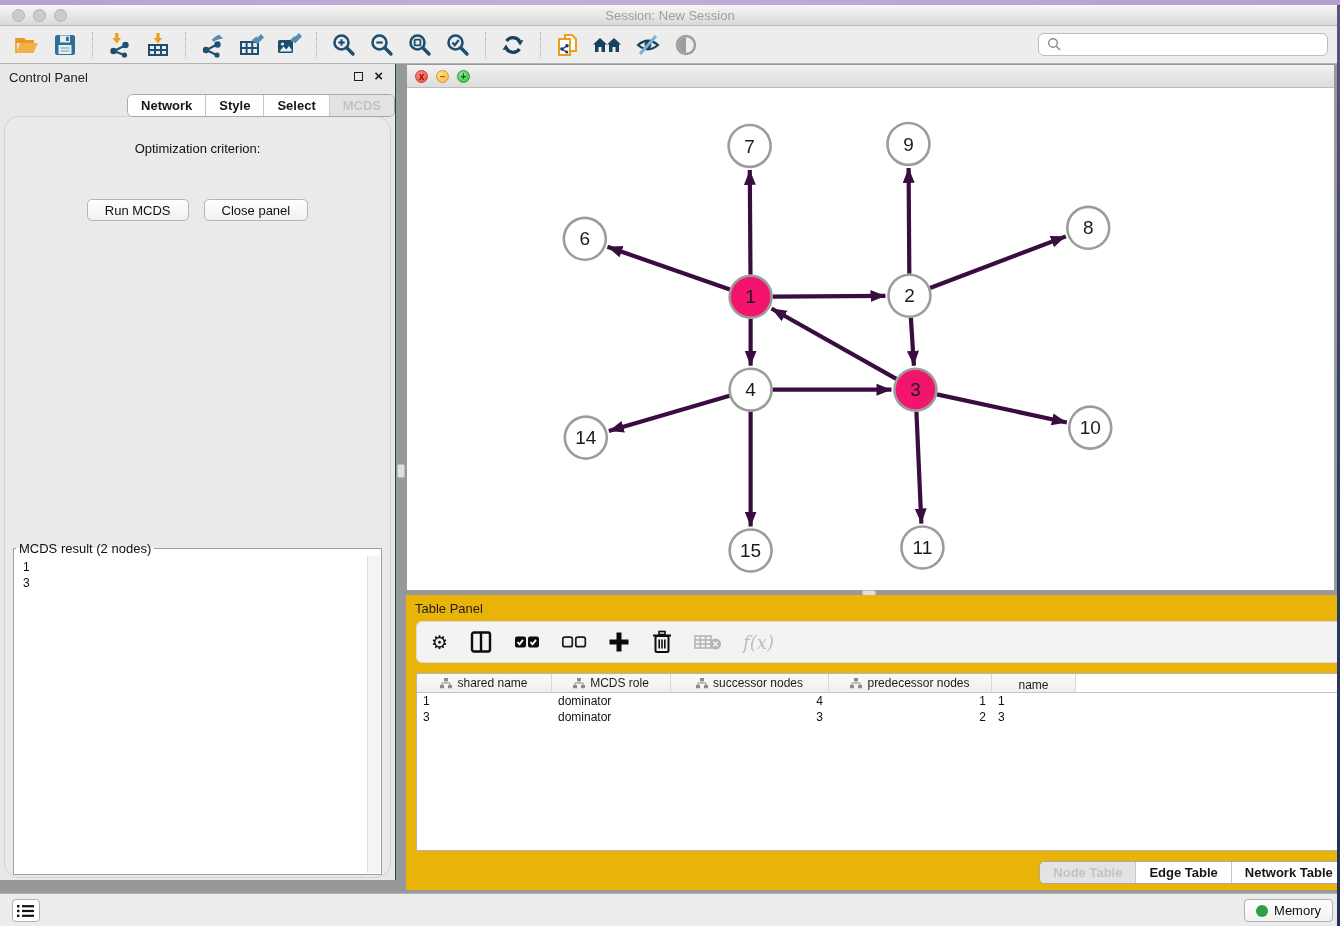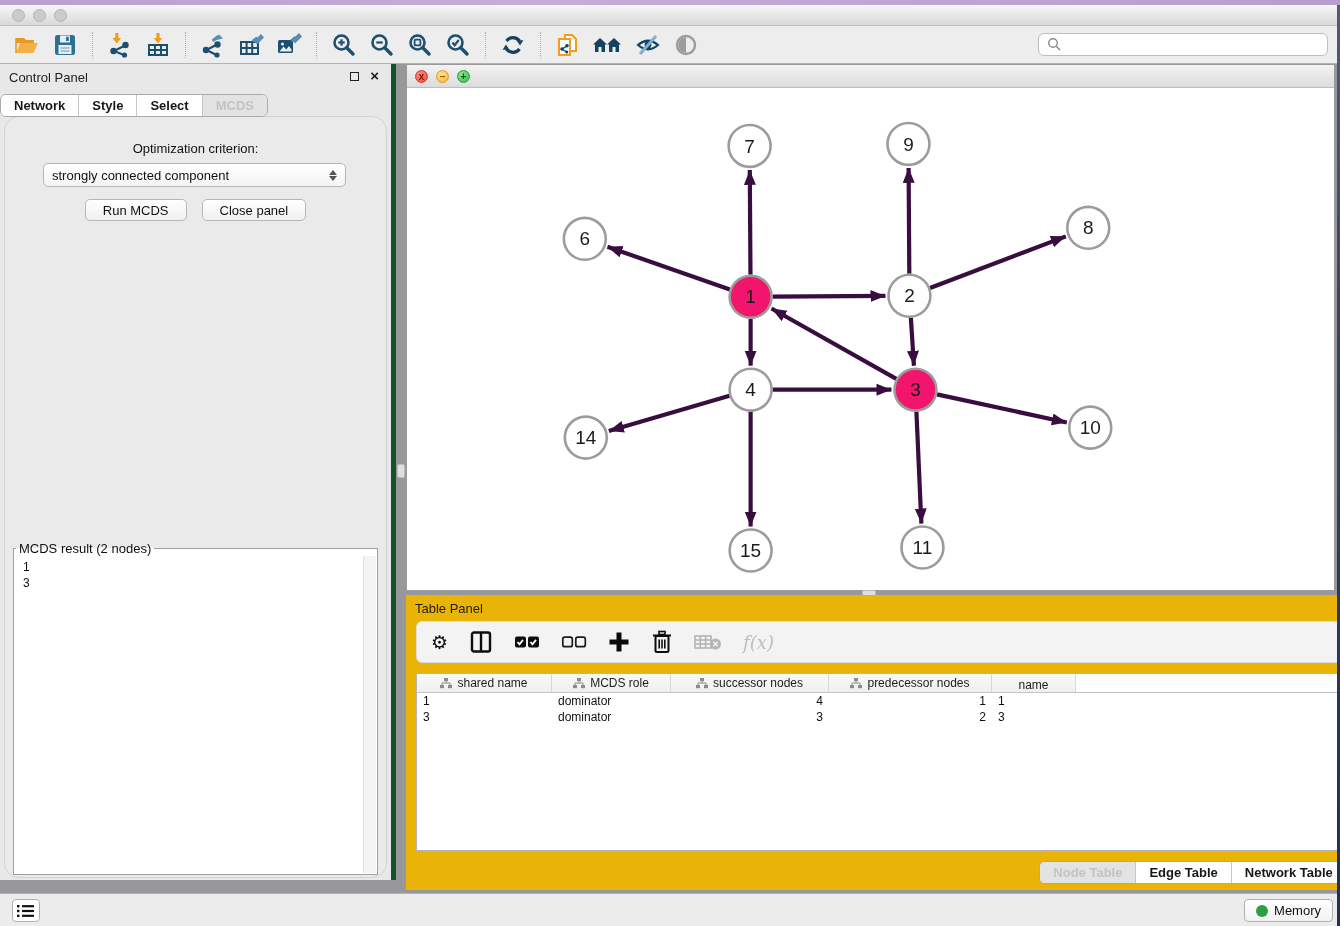--- a/index.html
+++ b/index.html
@@ -21,32 +21,32 @@
   .toolbar { position:absolute; left:0; top:26px; width:100%; height:38px; background:#ededed;
     border-bottom:1px solid #b3b3b3; display:flex; align-items:center; padding-left:8px; }
   .tbtn { width:30px; height:30px; display:flex; align-items:center; justify-content:center; margin:0 4px; }
   .tsep { width:1px; height:26px; margin:0 8px; border-left:1px dotted #adadad; }
   .searchbox { position:absolute; right:12px; top:7px; width:290px; height:23px; background:#fff;
     border:1px solid #bdbdbd; border-radius:6px; display:flex; align-items:center; padding:0 8px; }
   .searchbox input { border:none; outline:none; flex:1; font-size:12px; margin-left:6px; font-family:"Liberation Sans",sans-serif;}
 
   
   .control-panel { position:absolute; left:0; top:64px; width:396px; height:816px; background:#e8e8e8;
-    border-right:5px solid #14532d; }
+    border-right:1px solid #14532d; }
   .panel-head { position:relative; height:26px; }
   .panel-head .ptitle { position:absolute; left:9px; top:6px; font-size:13px; color:#1d1d1d; }
   .wicon-float { position:absolute; top:8px; width:9px; height:9px; border:1.6px solid #1d1d1d; }
   .wicon-close { position:absolute; top:3px; font-size:15px; font-weight:bold; color:#1d1d1d; line-height:18px;}
 
   .tabgroup { display:inline-flex; border:1px solid #a9a9a9; border-radius:6px; overflow:hidden; background:#fff; }
   .tab { padding:3px 13px; font-size:13px; font-weight:600; color:#161616; background:#fff;
     border-right:1px solid #c7c7c7; white-space:nowrap;}
   .tab:last-child { border-right:none; }
   .tab.sel { background:#e3e3e3; color:#c3c3c3; }
-  .cp-tabs { position:absolute; top:30px; width:100%; text-align:left; z-index:2;}
+  .cp-tabs { position:absolute; top:30px; width:100%; text-align:right; z-index:2;}
 
   .cp-content { position:absolute; left:4px; right:4px; top:52px; bottom:2px; background:#eaeaea;
     border:1px solid #d2d2d2; border-radius:15px; }
   .opt-label { position:absolute; top:24px; width:100%; text-align:center; font-size:13px; color:#111; }
   .cp-select { position:absolute; left:38px; right:40px; top:46px; height:24px; background:linear-gradient(#ffffff,#f4f4f4);
     border:1px solid #b6b6b6; border-radius:5px; display:flex; align-items:center; padding:0 8px; font-size:13px; color:#111;}
   .cp-select .stepper { margin-left:auto; display:flex; flex-direction:column; align-items:center; gap:1px;}
   .stepper i { width:0; height:0; border-left:4px solid transparent; border-right:4px solid transparent; display:block;}
   .stepper .up { border-bottom:5px solid #555; }
   .stepper .dn { border-top:5px solid #555; }
@@ -103,20 +103,21 @@
 </head>
 <body>
 
 <div class="desk-top"></div>
 <div class="desk-right"></div>
 
 <div class="titlebar">
   <span class="tl-dot" style="left:12px"></span>
   <span class="tl-dot" style="left:33px"></span>
   <span class="tl-dot" style="left:54px"></span>
+  <div class="title">Session: New Session</div>
 </div>
 
 <div class="toolbar">
   <div class="tbtn">
     <svg width="26" height="26" viewBox="0 0 26 26">
       <path d="M2 6 h8 l2 2 h8 v3 H2 Z" fill="#e79a1d"></path>
       <path d="M6 11 h18 l-4.5 10 H2 Z" fill="#f3b04a"></path>
       <path d="M2 6 v15" stroke="#e79a1d" stroke-width="1.6"></path>
     </svg>
   </div>
@@ -297,27 +298,20 @@
   <div class="cp-tabs">
     <span class="tabgroup">
       <span class="tab">Network</span>
       <span class="tab">Style</span>
       <span class="tab">Select</span>
       <span class="tab sel">MCDS</span>
     </span>
   </div>
   <div class="cp-content">
     <div class="opt-label">Optimization criterion:</div>
-    <div class="cp-select">
-      <span>strongly connected component</span>
-      <span class="stepper">
-          <i class="up"></i>
-          <i class="dn"></i>
-        </span>
-    </div>
     <div class="cp-buttons">
       <span class="btn">Run MCDS</span>
       <span class="btn">Close panel</span>
     </div>
     <fieldset class="result-fieldset">
       <legend>MCDS result (2 nodes)</legend>
       <div style="position:relative; width:100%; height:100%;">
         <div class="result-list" id="result-list">
             <div>1</div>
             <div>3</div>

